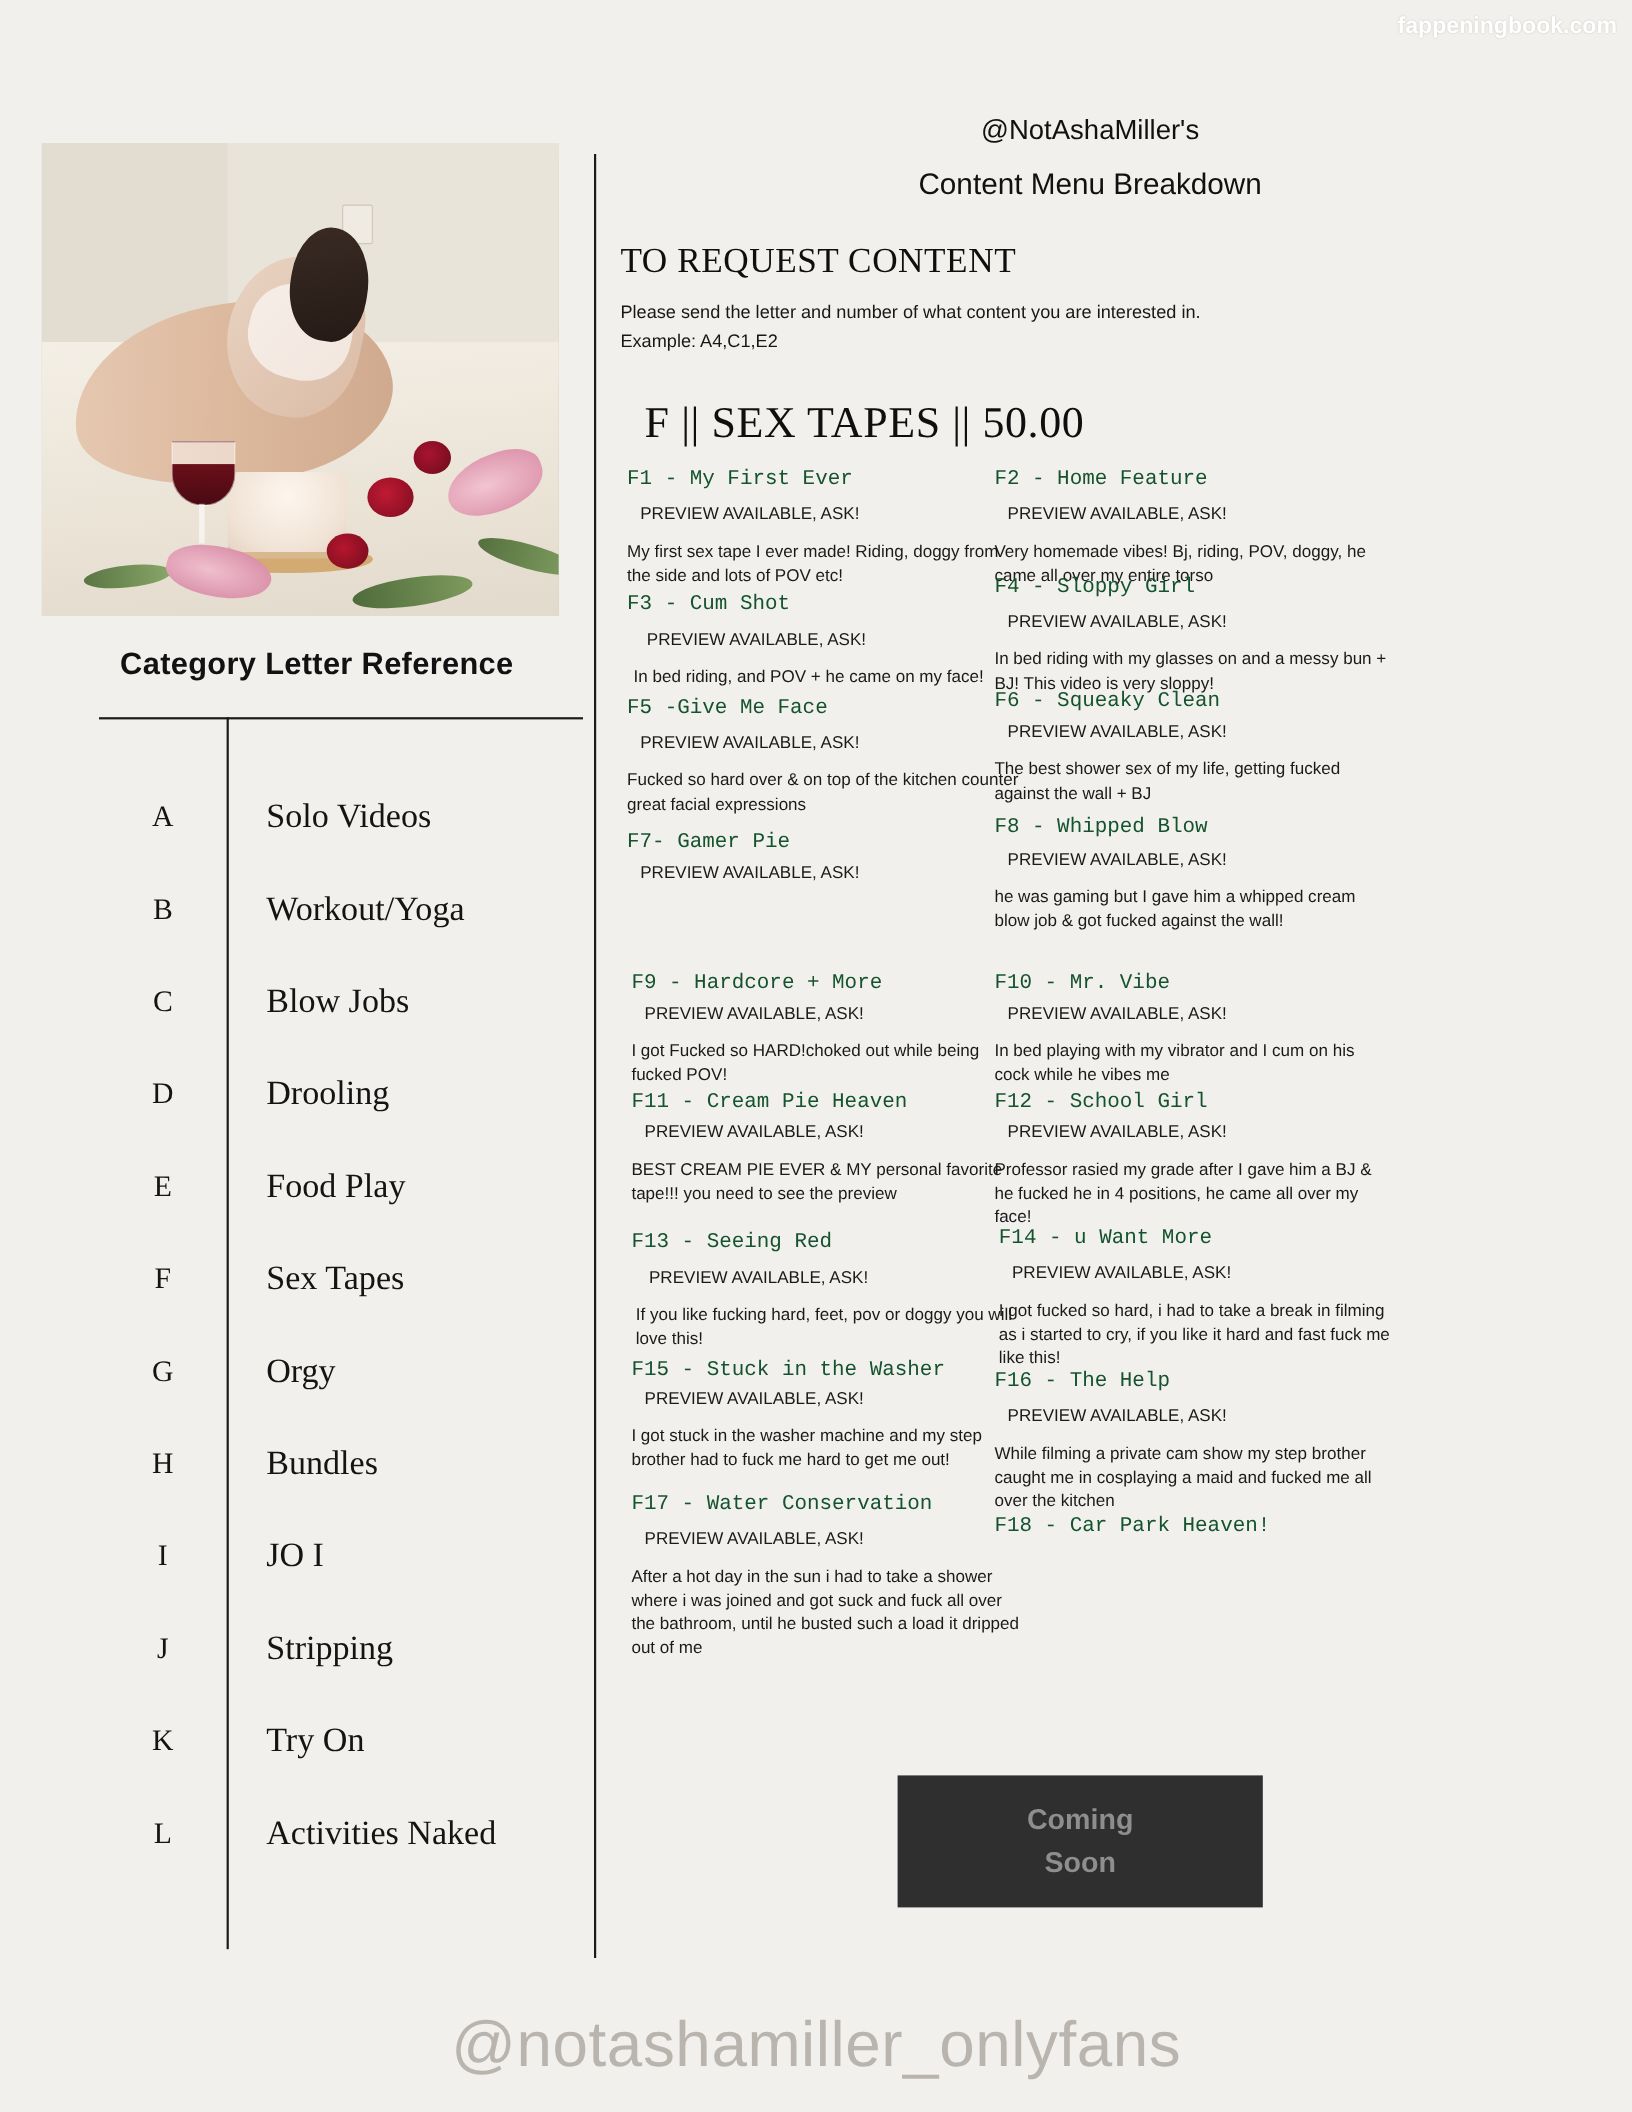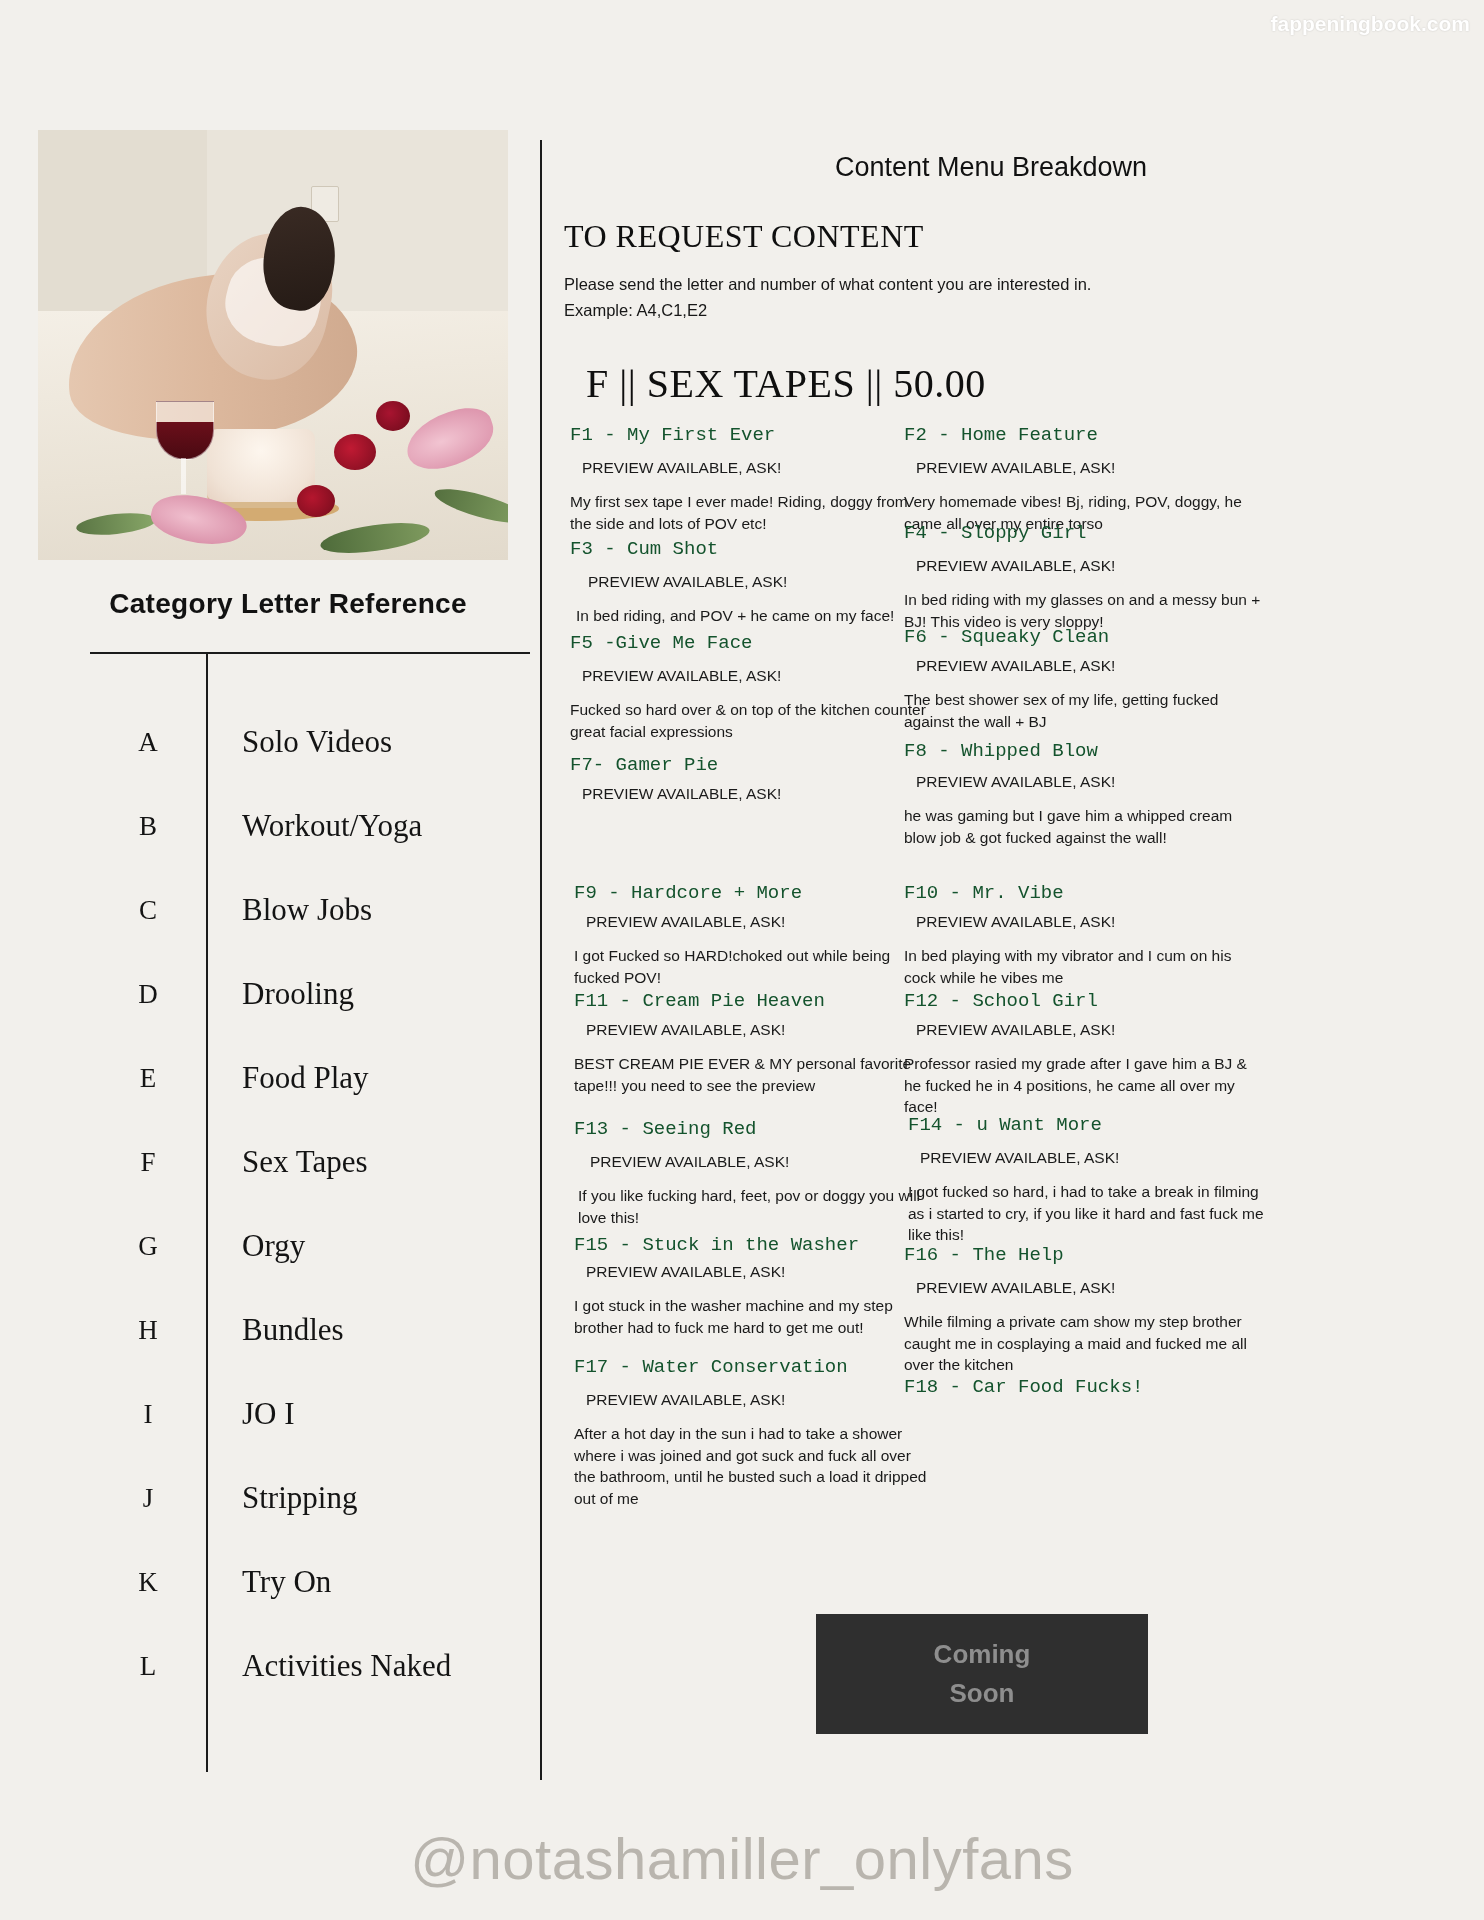--- a/index.html
+++ b/index.html
@@ -386,20 +386,21 @@
       <div class="cat-row">
         <div class="cat-letter">L</div>
         <div class="cat-name">Activities Naked</div>
       </div>
     </div>
   </div>
 
   <div class="main-vrule"></div>
 
   <div class="right">
+    <div class="acct-title">@NotAshaMiller's</div>
     <div class="acct-title2">Content Menu Breakdown</div>
 
     <div class="req-head">TO REQUEST CONTENT</div>
     <div class="req-sub">Please send the letter and number of what content you are interested in. Example: A4,C1,E2</div>
 
     <div class="section-head">F || SEX TAPES || 50.00</div>
 
     <div class="items">
 
       <div class="item" style="left:14px; top:0px;">
@@ -497,21 +498,21 @@
         <p class="desc">I got fucked so hard, i had to take a break in filming as i started to cry, if you like it hard and fast fuck me like this!</p>
       </div>
 
       <div class="item" style="left:348px; top:820px;">
         <h3>F16 - The Help</h3>
         <p class="preview">PREVIEW AVAILABLE, ASK!</p>
         <p class="desc">While filming a private cam show my step brother caught me in cosplaying a maid and fucked me all over the kitchen</p>
       </div>
 
       <div class="item" style="left:348px; top:952px;">
-        <h3>F18 -  Car Food Fucks!</h3>
+        <h3>F18 -  Car Park Heaven!</h3>
       </div>
 
       <div class="coming-soon">
         <span>Coming</span>
         <span>Soon</span>
       </div>
     </div>
   </div>
 
   <div class="footer-handle">@notashamiller_onlyfans</div>

